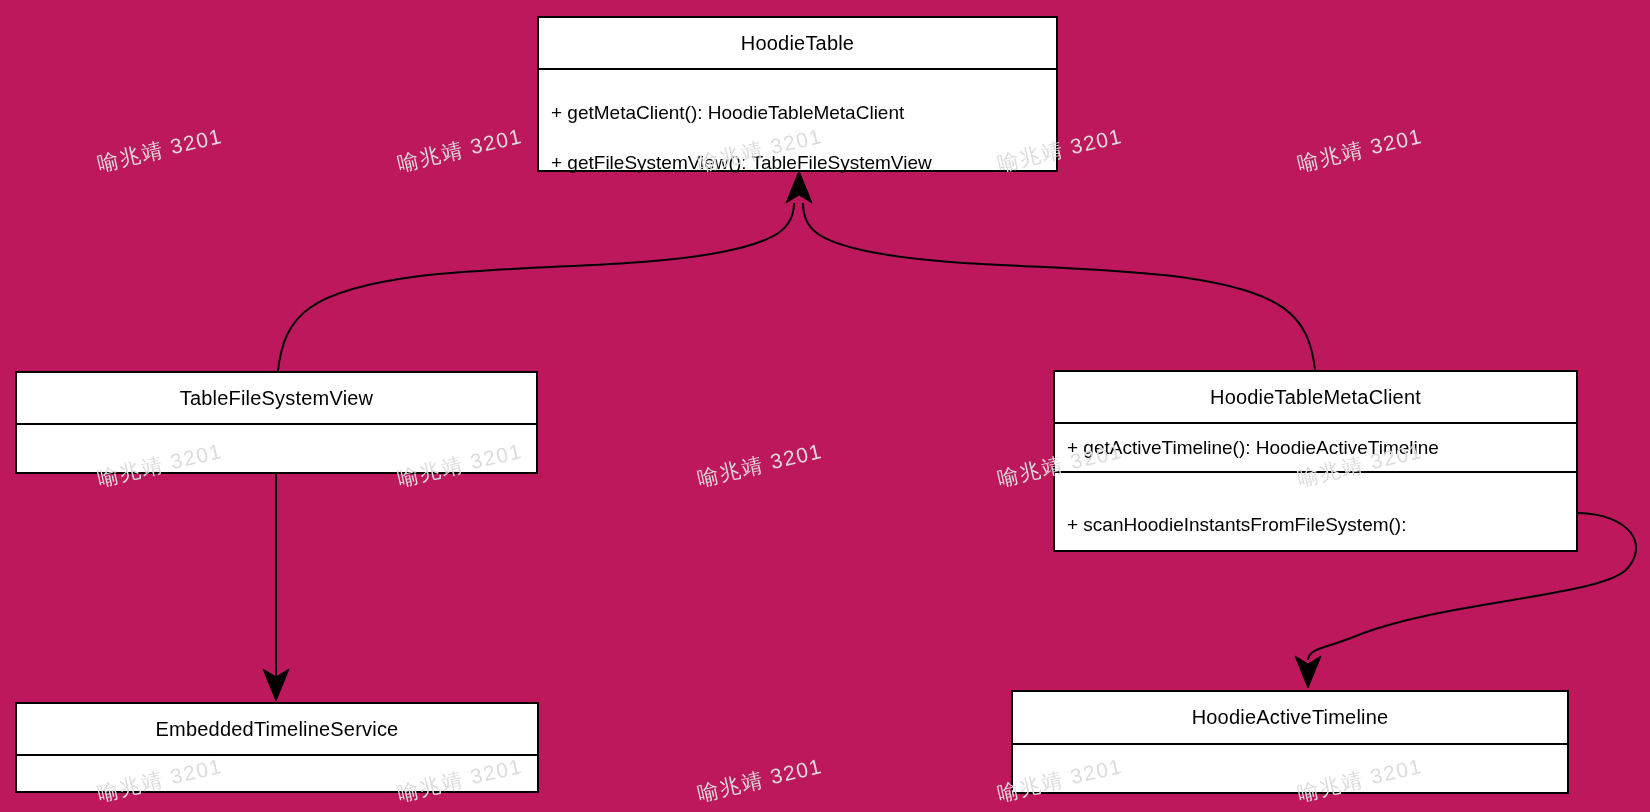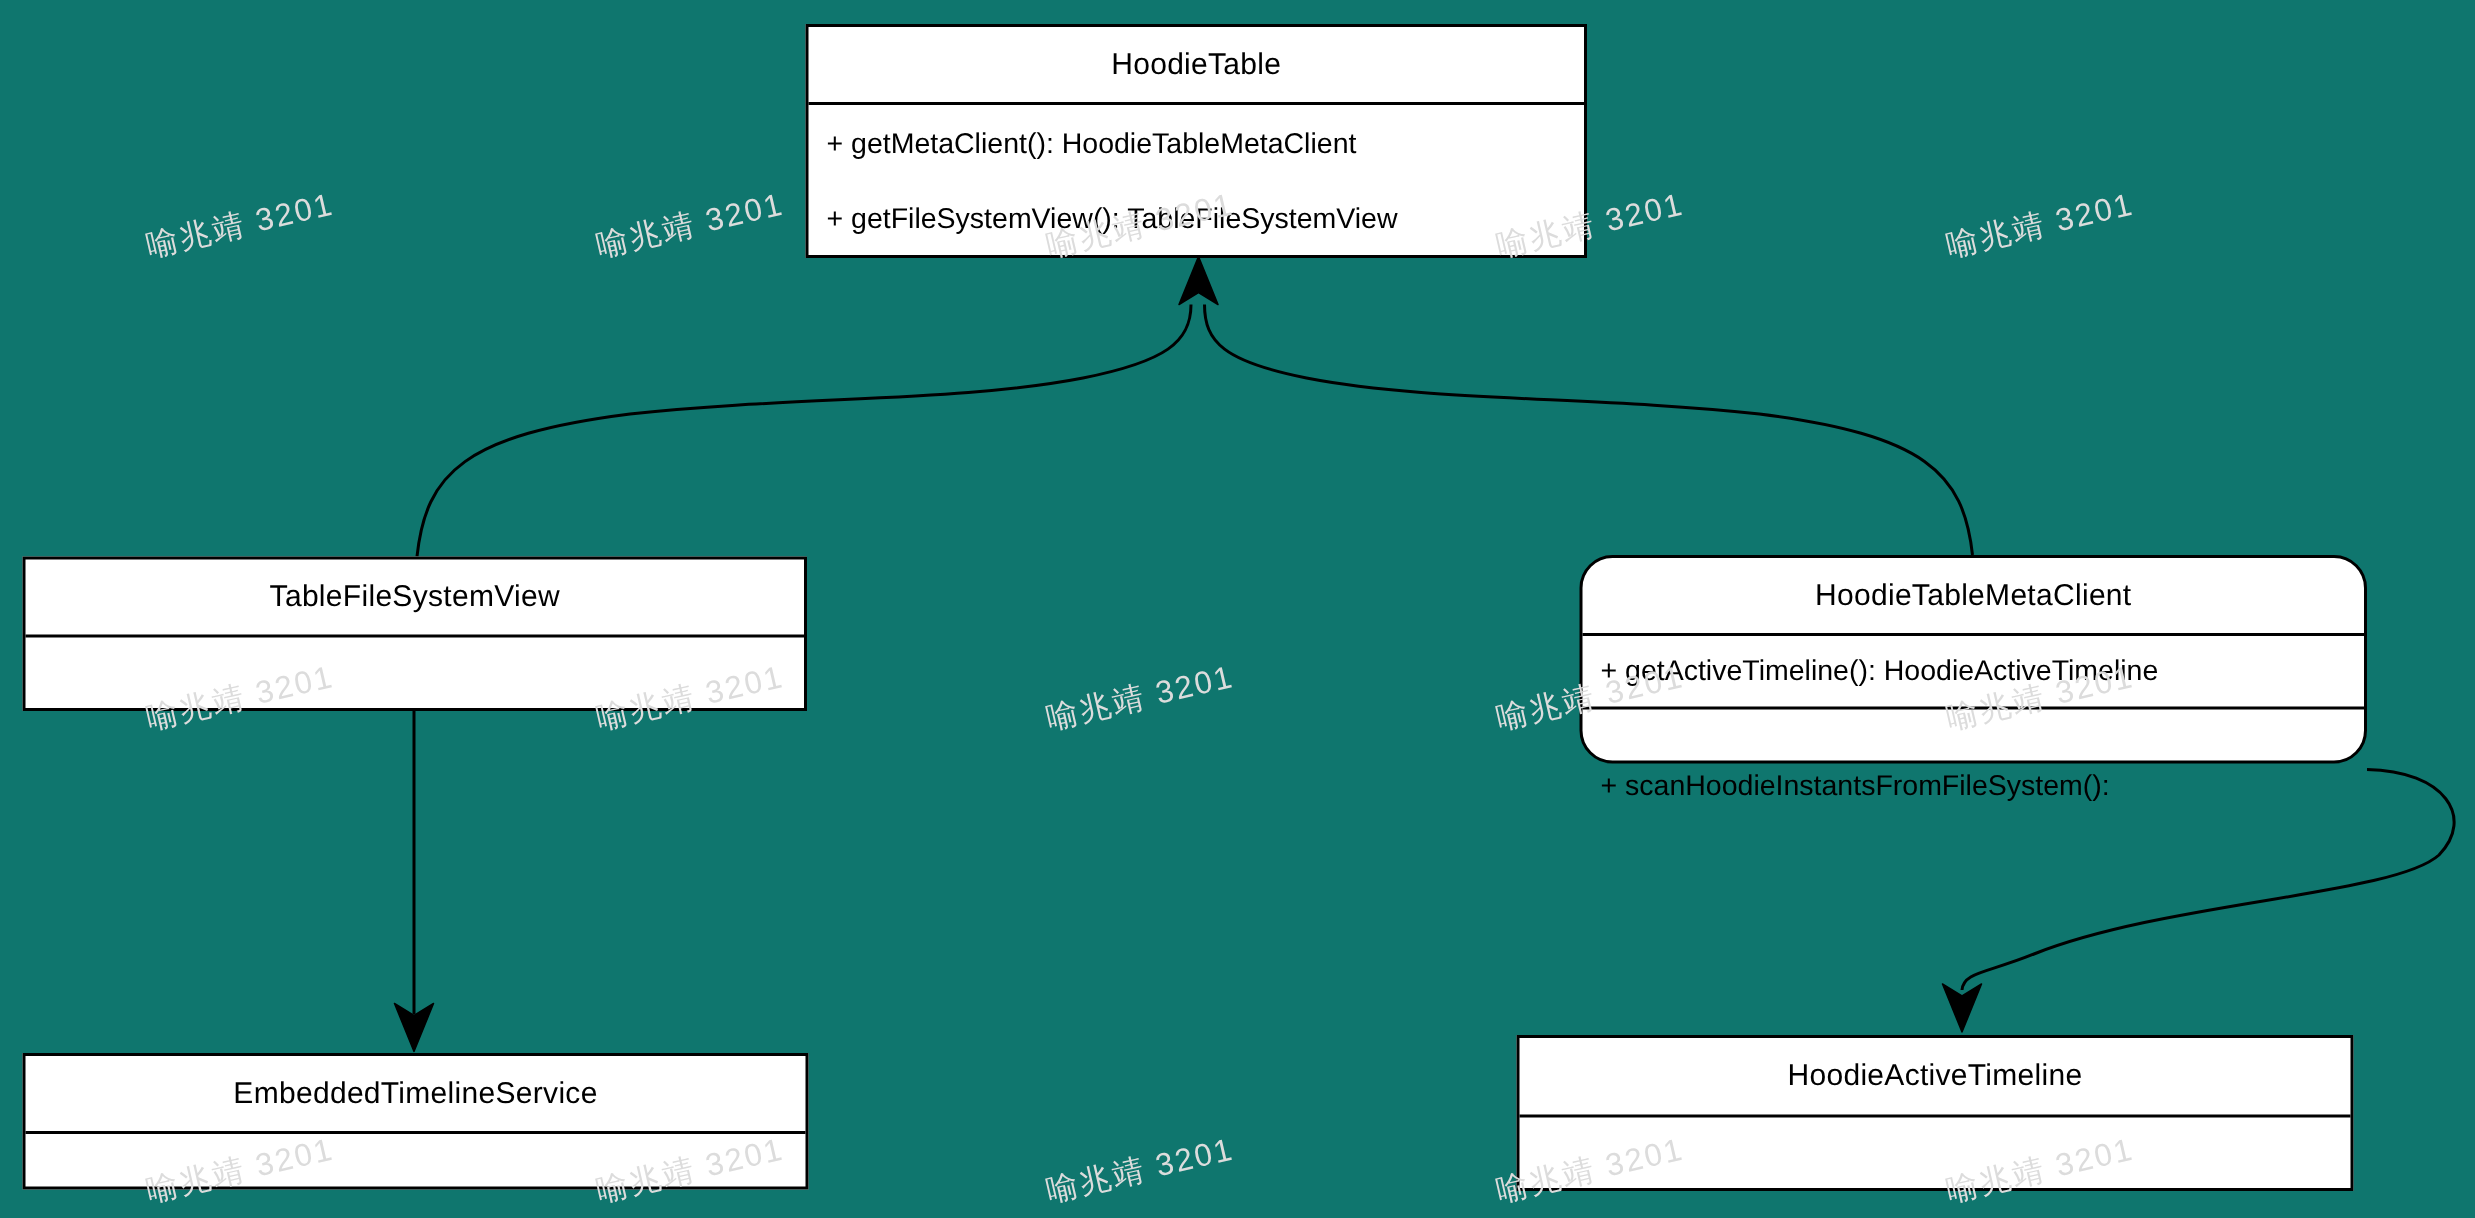--- a/index.html
+++ b/index.html
@@ -1,42 +1,42 @@
 <!DOCTYPE html>
 <html><head>
 <meta charset="utf-8">
 <style>
   html,body{margin:0;padding:0;background:#ffffff;}
   .canvas{
-    position:relative;width:1650px;height:812px;background:#0f766e;
+    position:relative;width:1650px;height:812px;background:#be185d;
     font-family:"Liberation Sans", sans-serif;color:#000;overflow:hidden;
   }
   .connector-layer{position:absolute;left:0;top:0;z-index:1;}
   .uml-box{position:absolute;background:#ffffff;border:2px solid #000;box-sizing:border-box;z-index:2;}
   .uml-title{
     display:flex;align-items:center;justify-content:center;
     font-size:20px;letter-spacing:.2px;border-bottom:2px solid #000;box-sizing:content-box;
   }
   .uml-section{box-sizing:border-box;font-size:19px;}
   .divided{border-bottom:2px solid #000;}
   .m-line{padding-left:12px;white-space:nowrap;}
 
   
   .box-hoodie-table{left:537px;top:16px;width:521px;height:156px;}
   .box-hoodie-table .uml-title{height:50px;}
   .body-hoodie-table .m-line{height:50px;line-height:50px;}
-  .body-hoodie-table{padding-top:2px;}
+  .body-hoodie-table{padding-top:18px;}
 
   
   .box-tfsv{left:15px;top:371px;width:523px;height:103px;text-align:right;}
   .box-tfsv .uml-title{height:50px;}
   .body-tfsv{height:49px;}
 
   
-  .box-metaclient{left:1053px;top:370px;width:525px;height:139px;border-radius:22px;}
+  .box-metaclient{left:1053px;top:370px;width:525px;height:182px;}
   .box-metaclient .uml-title{height:50px;}
   .sec-metaclient-1{height:49px;display:flex;align-items:center;}
   .sec-metaclient-2{height:77px;padding-top:12px;line-height:28px;margin-top:26px;}
   .sec-metaclient-2 .m-line{height:28px;line-height:28px;}
 
   
   .box-ets{left:15px;top:702px;width:524px;height:91px;}
   .box-ets .uml-title{height:50px;text-align:center;}
   .body-ets{height:37px;}
 

